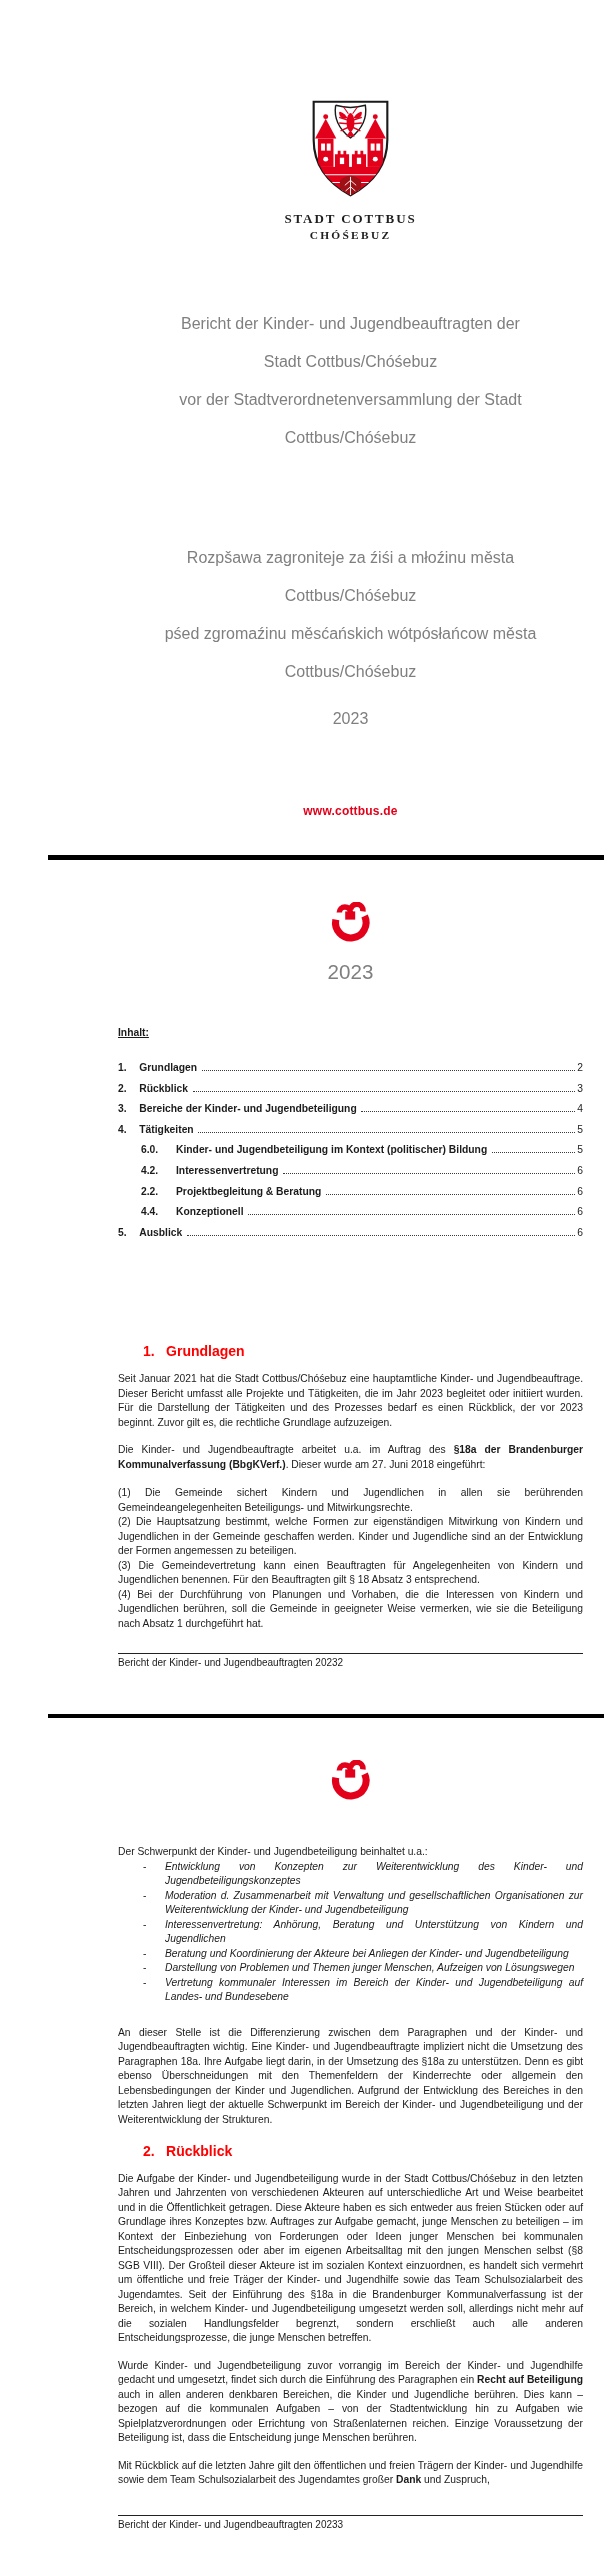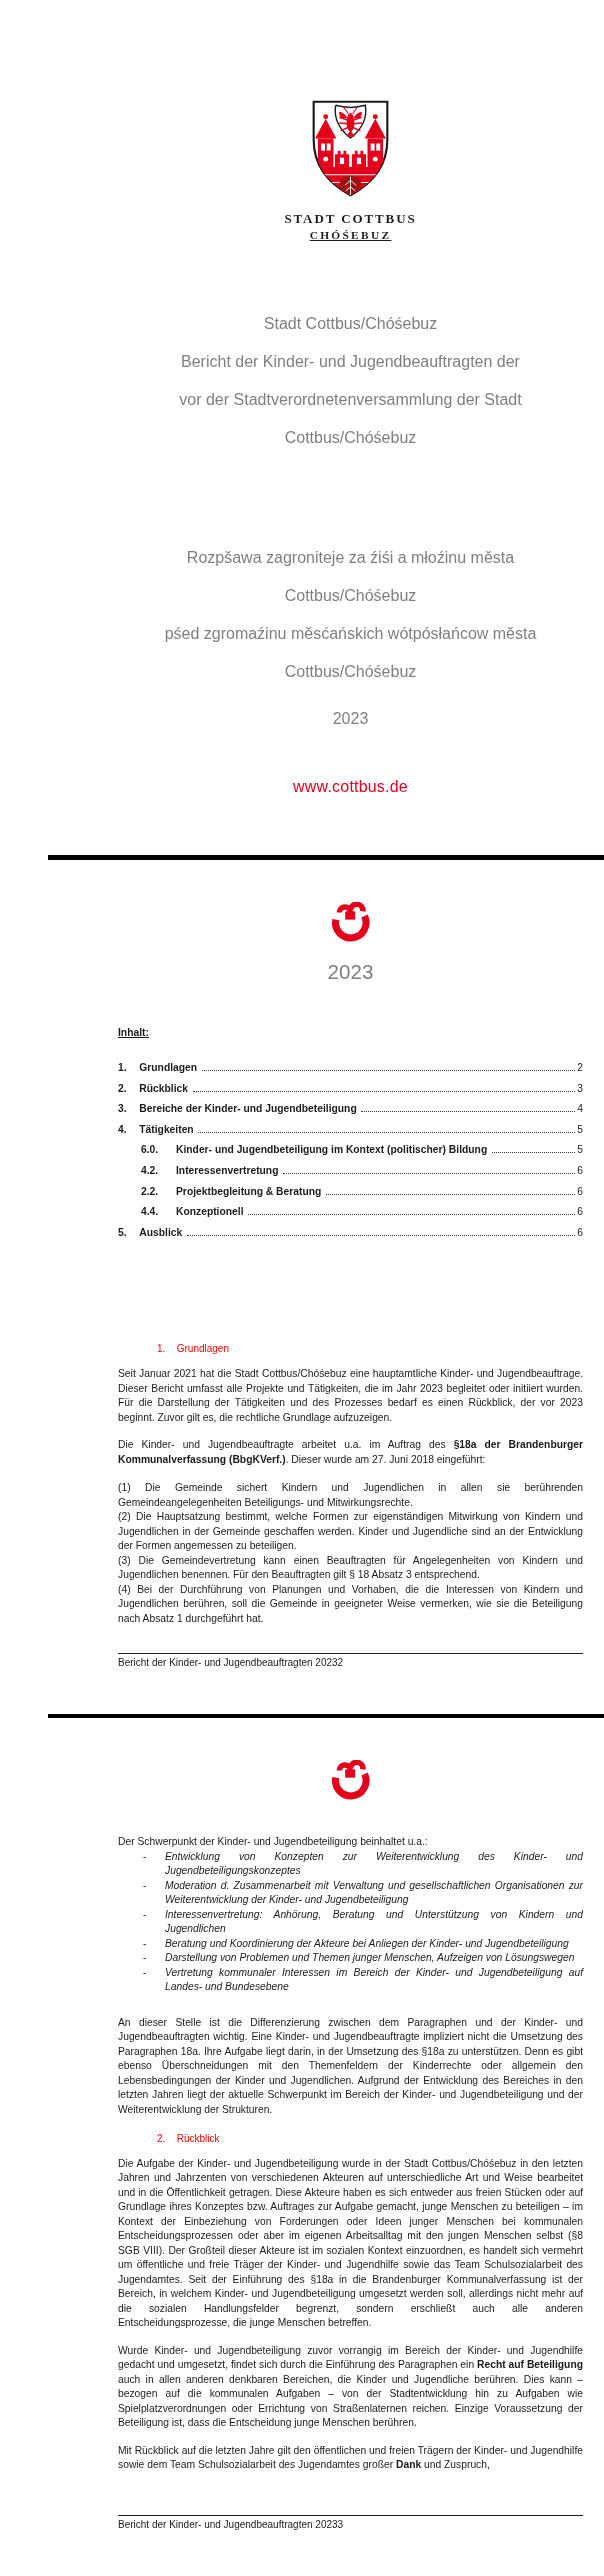--- a/index.html
+++ b/index.html
@@ -11,43 +11,43 @@
   #page-1 { height:855px; text-align:center; }
   #page-2 { height:854px; }
   #page-3 { height:858px; }
   .page-sep { height:4.6px; background:#000; }
 
   
   .crest-wrap { margin-top:98px; }
   .org-line1 { margin-top:9.1px; font-family:"Liberation Serif", serif; font-weight:bold;
                font-size:13px; letter-spacing:1.9px; color:#1f1f1f; }
   .org-line2 { margin-top:2.3px; font-family:"Liberation Serif", serif; font-weight:bold;
-               font-size:11.4px; letter-spacing:2.3px; color:#1f1f1f;text-decoration:underline; }
+               font-size:11.4px; letter-spacing:2.3px; color:#1f1f1f; }
   .cover-title { margin-top:64px; }
   .cover-title div, .sorbian div, .cover-year { color:#7f7f7f; font-size:16px; line-height:38px; }
   .sorbian { margin-top:82px; }
   .cover-year { margin-top:9.1px; }
-  .website { display:inline-block; margin-top:40px; color:#e2001a; font-weight:normal;
-             font-size:16px; letter-spacing:0.2px; text-decoration:none; }
+  .website { display:inline-block; margin-top:66px; color:#e2001a; font-weight:bold;
+             font-size:12px; letter-spacing:0.2px; text-decoration:none; }
 
   
   .logo-wrap { text-align:center; margin-top:42px; height:49px; }
   .p2-year { text-align:center; color:#7f7f7f; font-size:20.6px; margin-top:9.1px; }
 
   .inhalt { margin-top:43px; font-weight:bold; text-decoration:underline; font-size:10.3px; }
   .toc { margin-top:24.4px; font-size:10.3px; }
   .toc-row { display:flex; align-items:baseline; height:20.6px; }
   .toc-row.lv2 { padding-left:23px; }
   .toc-num { font-weight:bold; min-width:21.3px; flex:none; }
   .lv2 .toc-num { min-width:35px; }
   .toc-label { font-weight:bold; white-space:nowrap; }
   .toc-dots { flex:1; border-bottom:1.5px dotted #3a3a3a; margin:0 2.3px 3px 4.6px; }
   .toc-page { font-weight:normal; }
 
-  .sec-heading { color:#ff0000; font-weight:normal; font-size:10px; margin:96px 0 0 39px; }
+  .sec-heading { color:#ff0000; font-weight:bold; font-size:14px; margin:96px 0 0 25px; }
   .sec-heading .sec-num { margin-right:11.4px; }
   #page-3 .sec-heading { margin-top:15.2px; }
 
   p.body { margin:13px 0 0; font-size:10.3px; line-height:14.5px; text-align:justify; }
   .law { margin-top:13.7px; }
   .law p { margin:0; font-size:10.3px; line-height:14.5px; text-align:justify; }
 
   .bullets { margin-top:0; }
   .bullet { display:flex; margin-left:25px; font-size:10.3px; line-height:14.5px; }
   .bullet-marker { width:22px; flex:none; }
@@ -107,22 +107,22 @@
             <path d="M56 30 L44 26 M56 35 L44 34 M57 40 L46 45 M64 30 L76 26 M64 35 L76 34 M63 40 L74 45" stroke-width="2" fill="none"></path>
             <path d="M57 21 L50 11 M63 21 L70 11" stroke-width="1.6" fill="none"></path>
           </g>
         </g>
       </svg>
     </div>
     <div class="org-line1">STADT COTTBUS</div>
     <div class="org-line2">CHÓŚEBUZ</div>
 
     <div class="cover-title">
+      <div>Bericht der Kinder- und Jugendbeauftragten der</div>
       <div>Stadt Cottbus/Chóśebuz</div>
-      <div>Bericht der Kinder- und Jugendbeauftragten der</div>
       <div>vor der Stadtverordnetenversammlung der Stadt</div>
       <div>Cottbus/Chóśebuz</div>
     </div>
 
     <div class="sorbian">
       <div>Rozpšawa zagroniteje za źiśi a młoźinu města</div>
       <div>Cottbus/Chóśebuz</div>
       <div>pśed zgromaźinu měsćańskich wótpósłańcow města</div>
       <div>Cottbus/Chóśebuz</div>
     </div>
@@ -240,21 +240,21 @@
       <svg width="47" height="47" viewBox="0 0 80 80" aria-hidden="true">
         <g stroke="#e2001a" fill="none">
           <path d="M15 30 A 26 26 0 1 0 64 24" stroke-width="12"></path>
           <path d="M21 18 A 9.5 9.5 0 0 1 40 18" stroke-width="9.5"></path>
           <path d="M40 13 A 10.5 10.5 0 0 1 61 16" stroke-width="9.5"></path>
         </g>
         <path d="M31 16 h17 v14 h-17 z" fill="#e2001a"></path>
       </svg>
     </div>
 
-    <p class="body" style="margin-top:26px">Der Schwerpunkt der Kinder- und Jugendbeteiligung beinhaltet u.a.:</p>
+    <p class="body" style="margin-top:36px">Der Schwerpunkt der Kinder- und Jugendbeteiligung beinhaltet u.a.:</p>
 
     <div class="bullets">
 
         <div class="bullet">
           <span class="bullet-marker">-</span>
           <span class="bullet-text">Entwicklung von Konzepten zur Weiterentwicklung des Kinder- und Jugendbeteiligungskonzeptes</span>
         </div>
 
         <div class="bullet">
           <span class="bullet-marker">-</span>

